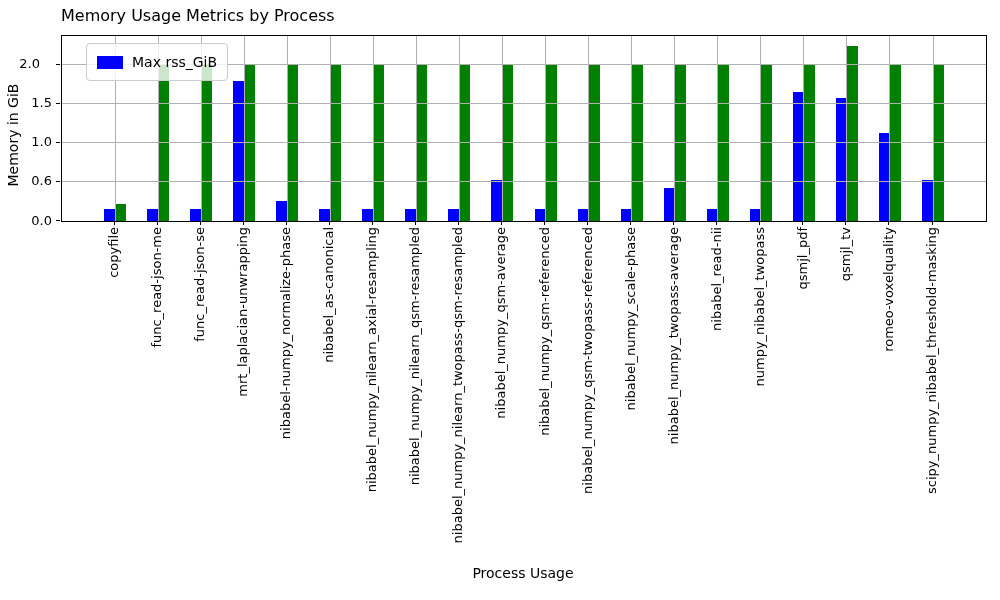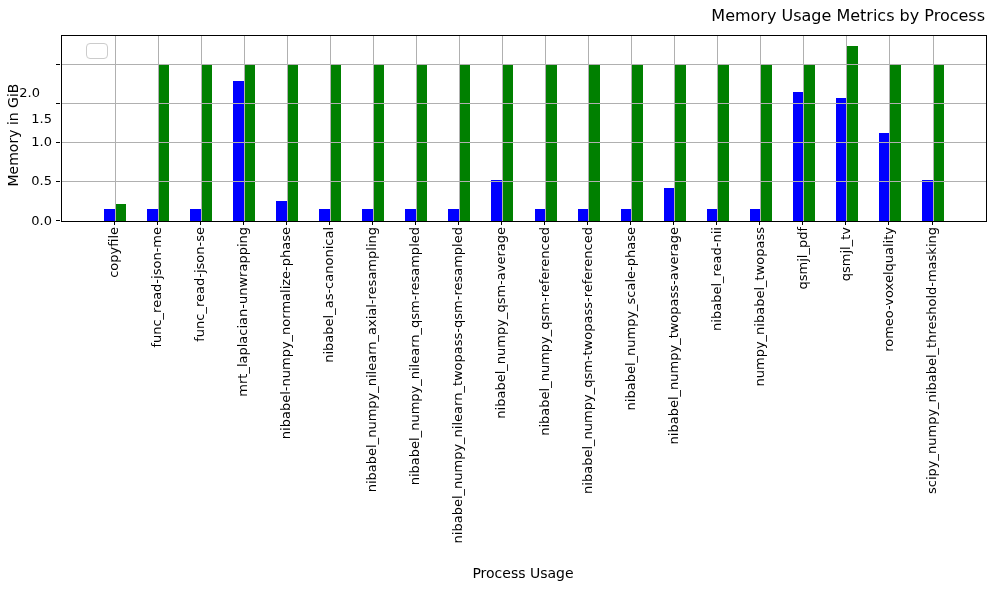--- a/index.html
+++ b/index.html
@@ -13,21 +13,21 @@
     width: 1000px;
     height: 600px;
     background: #ffffff;
     overflow: hidden;
   }
   #chart-title {
     position: absolute;
     top: 6px;
     left: 61px;
     width: 924px;
-    text-align: right;
+    text-align: left;
     font-size: 16px;
     color: #000000;
   }
   #plot-area {
     position: absolute;
     left: 61px;
     top: 35px;
     width: 924px;
     height: 185px;
     border: 1px solid #000000;
@@ -132,20 +132,24 @@
   }
 </style>
 </head>
 <body>
 
 <div id="figure">
   <div id="chart-title">Memory Usage Metrics by Process</div>
 
   <div id="plot-area">
     <div id="legend">
+      <div class="legend-row">
+        <div class="legend-swatch" style="background:#0000ff"></div>
+        <div class="legend-label">Max rss_GiB</div>
+      </div>
     </div>
   <div class="gridline-h" style="top: 145.47px;"></div>
       <div class="gridline-h" style="top: 106.441px;"></div>
       <div class="gridline-h" style="top: 67.4114px;"></div>
       <div class="gridline-h" style="top: 28.3819px;"></div>
       <div class="gridline-v" style="left: 52.5px;"></div>
       <div class="bar" title="copyfile — Max rss_GiB: 0.16 GiB" style="left: 42px; width: 11px; top: 172.511px; height: 12.4895px; background: rgb(0, 0, 255);"></div>
       <div class="bar" title="copyfile — Memory Requested: 0.22 GiB" style="left: 53px; width: 11px; top: 167.827px; height: 17.173px; background: rgb(0, 128, 0);"></div>
       <div class="gridline-v" style="left: 95.5526px;"></div>
       <div class="bar" title="func_read-json-me — Max rss_GiB: 0.15 GiB" style="left: 85.0526px; width: 11px; top: 173.291px; height: 11.7089px; background: rgb(0, 0, 255);"></div>
@@ -204,27 +208,27 @@
       <div class="gridline-v" style="left: 870.5px;"></div>
       <div class="bar" title="scipy_numpy_nibabel_threshold-masking — Max rss_GiB: 0.52 GiB" style="left: 860px; width: 11px; top: 144.409px; height: 40.5907px; background: rgb(0, 0, 255);"></div>
       <div class="bar" title="scipy_numpy_nibabel_threshold-masking — Memory Requested: 2 GiB" style="left: 871px; width: 11px; top: 28.8819px; height: 156.118px; background: rgb(0, 128, 0);"></div>
     </div>
 
   <div id="y-axis-title">Memory in GiB</div>
   <div id="x-axis-title">Process Usage</div>
 <div class="ytick-mark" style="left: 56px; top: 220px;"></div>
     <div class="ytick-label" style="left: 12px; top: 213.5px;">0.0</div>
     <div class="ytick-mark" style="left: 56px; top: 180.97px;"></div>
-    <div class="ytick-label" style="left: 12px; top: 174.47px;">0.5</div>
+    <div class="ytick-label" style="left: 12px; top: 174.47px;">0.6</div>
     <div class="ytick-mark" style="left: 56px; top: 141.941px;"></div>
     <div class="ytick-label" style="left: 12px; top: 135.441px; text-align: right;">1.0</div>
     <div class="ytick-mark" style="left: 56px; top: 102.911px;"></div>
-    <div class="ytick-label" style="left: 12px; top: 96.4114px; margin-top: 16px;">1.5</div>
+    <div class="ytick-label" style="left: 12px; top: 96.4114px;">1.5</div>
     <div class="ytick-mark" style="left: 56px; top: 63.8819px;"></div>
-    <div class="ytick-label" style="left: 0; top: 57.3819px; margin-top: 29px;">2.0</div>
+    <div class="ytick-label" style="left: 0; top: 57.3819px;">2.0</div>
     <div class="xtick-mark" style="left: 113.5px; top: 221px;"></div>
     <div class="xtick-label" style="left: -224px; top: 227px;">copyfile</div>
     <div class="xtick-mark" style="left: 156.553px; top: 221px;"></div>
     <div class="xtick-label" style="left: -180.947px; top: 227px;">func_read-json-me</div>
     <div class="xtick-mark" style="left: 199.605px; top: 221px;"></div>
     <div class="xtick-label" style="left: -137.895px; top: 227px;">func_read-json-se</div>
     <div class="xtick-mark" style="left: 242.658px; top: 221px;"></div>
     <div class="xtick-label" style="left: -94.8421px; top: 227px;">mrt_laplacian-unwrapping</div>
     <div class="xtick-mark" style="left: 285.711px; top: 221px;"></div>
     <div class="xtick-label" style="left: -51.7895px; top: 227px;">nibabel-numpy_normalize-phase</div>

